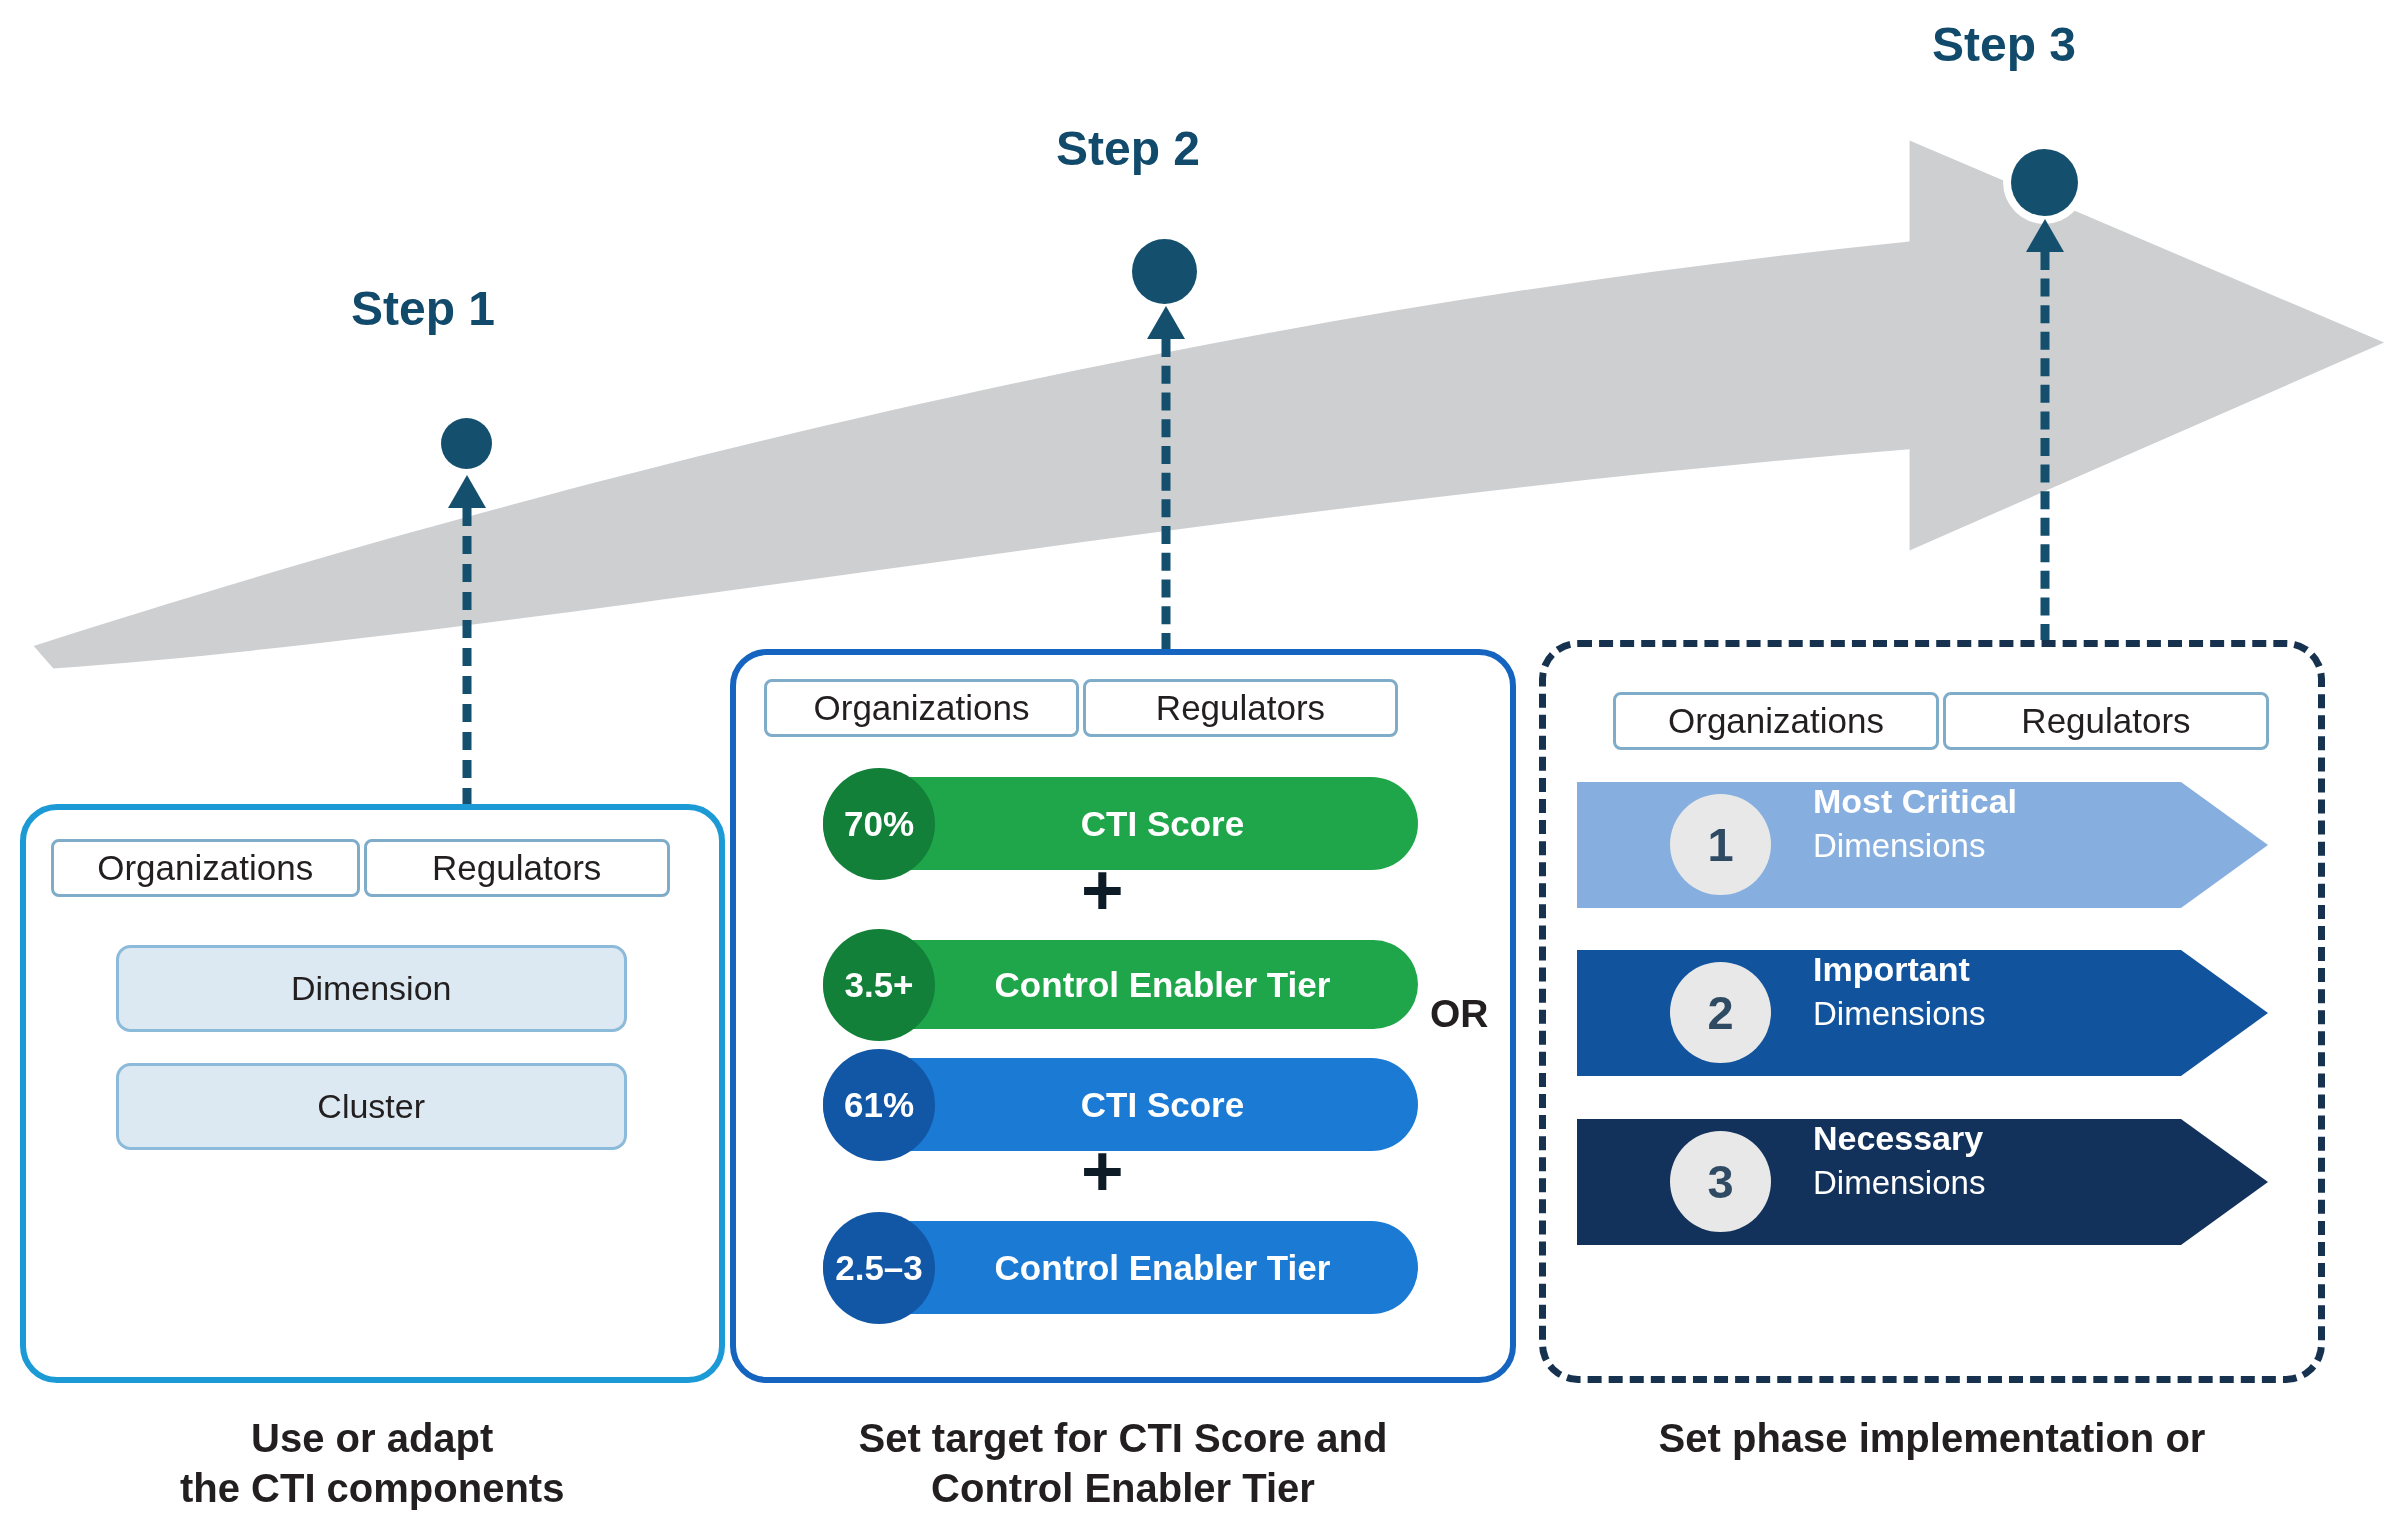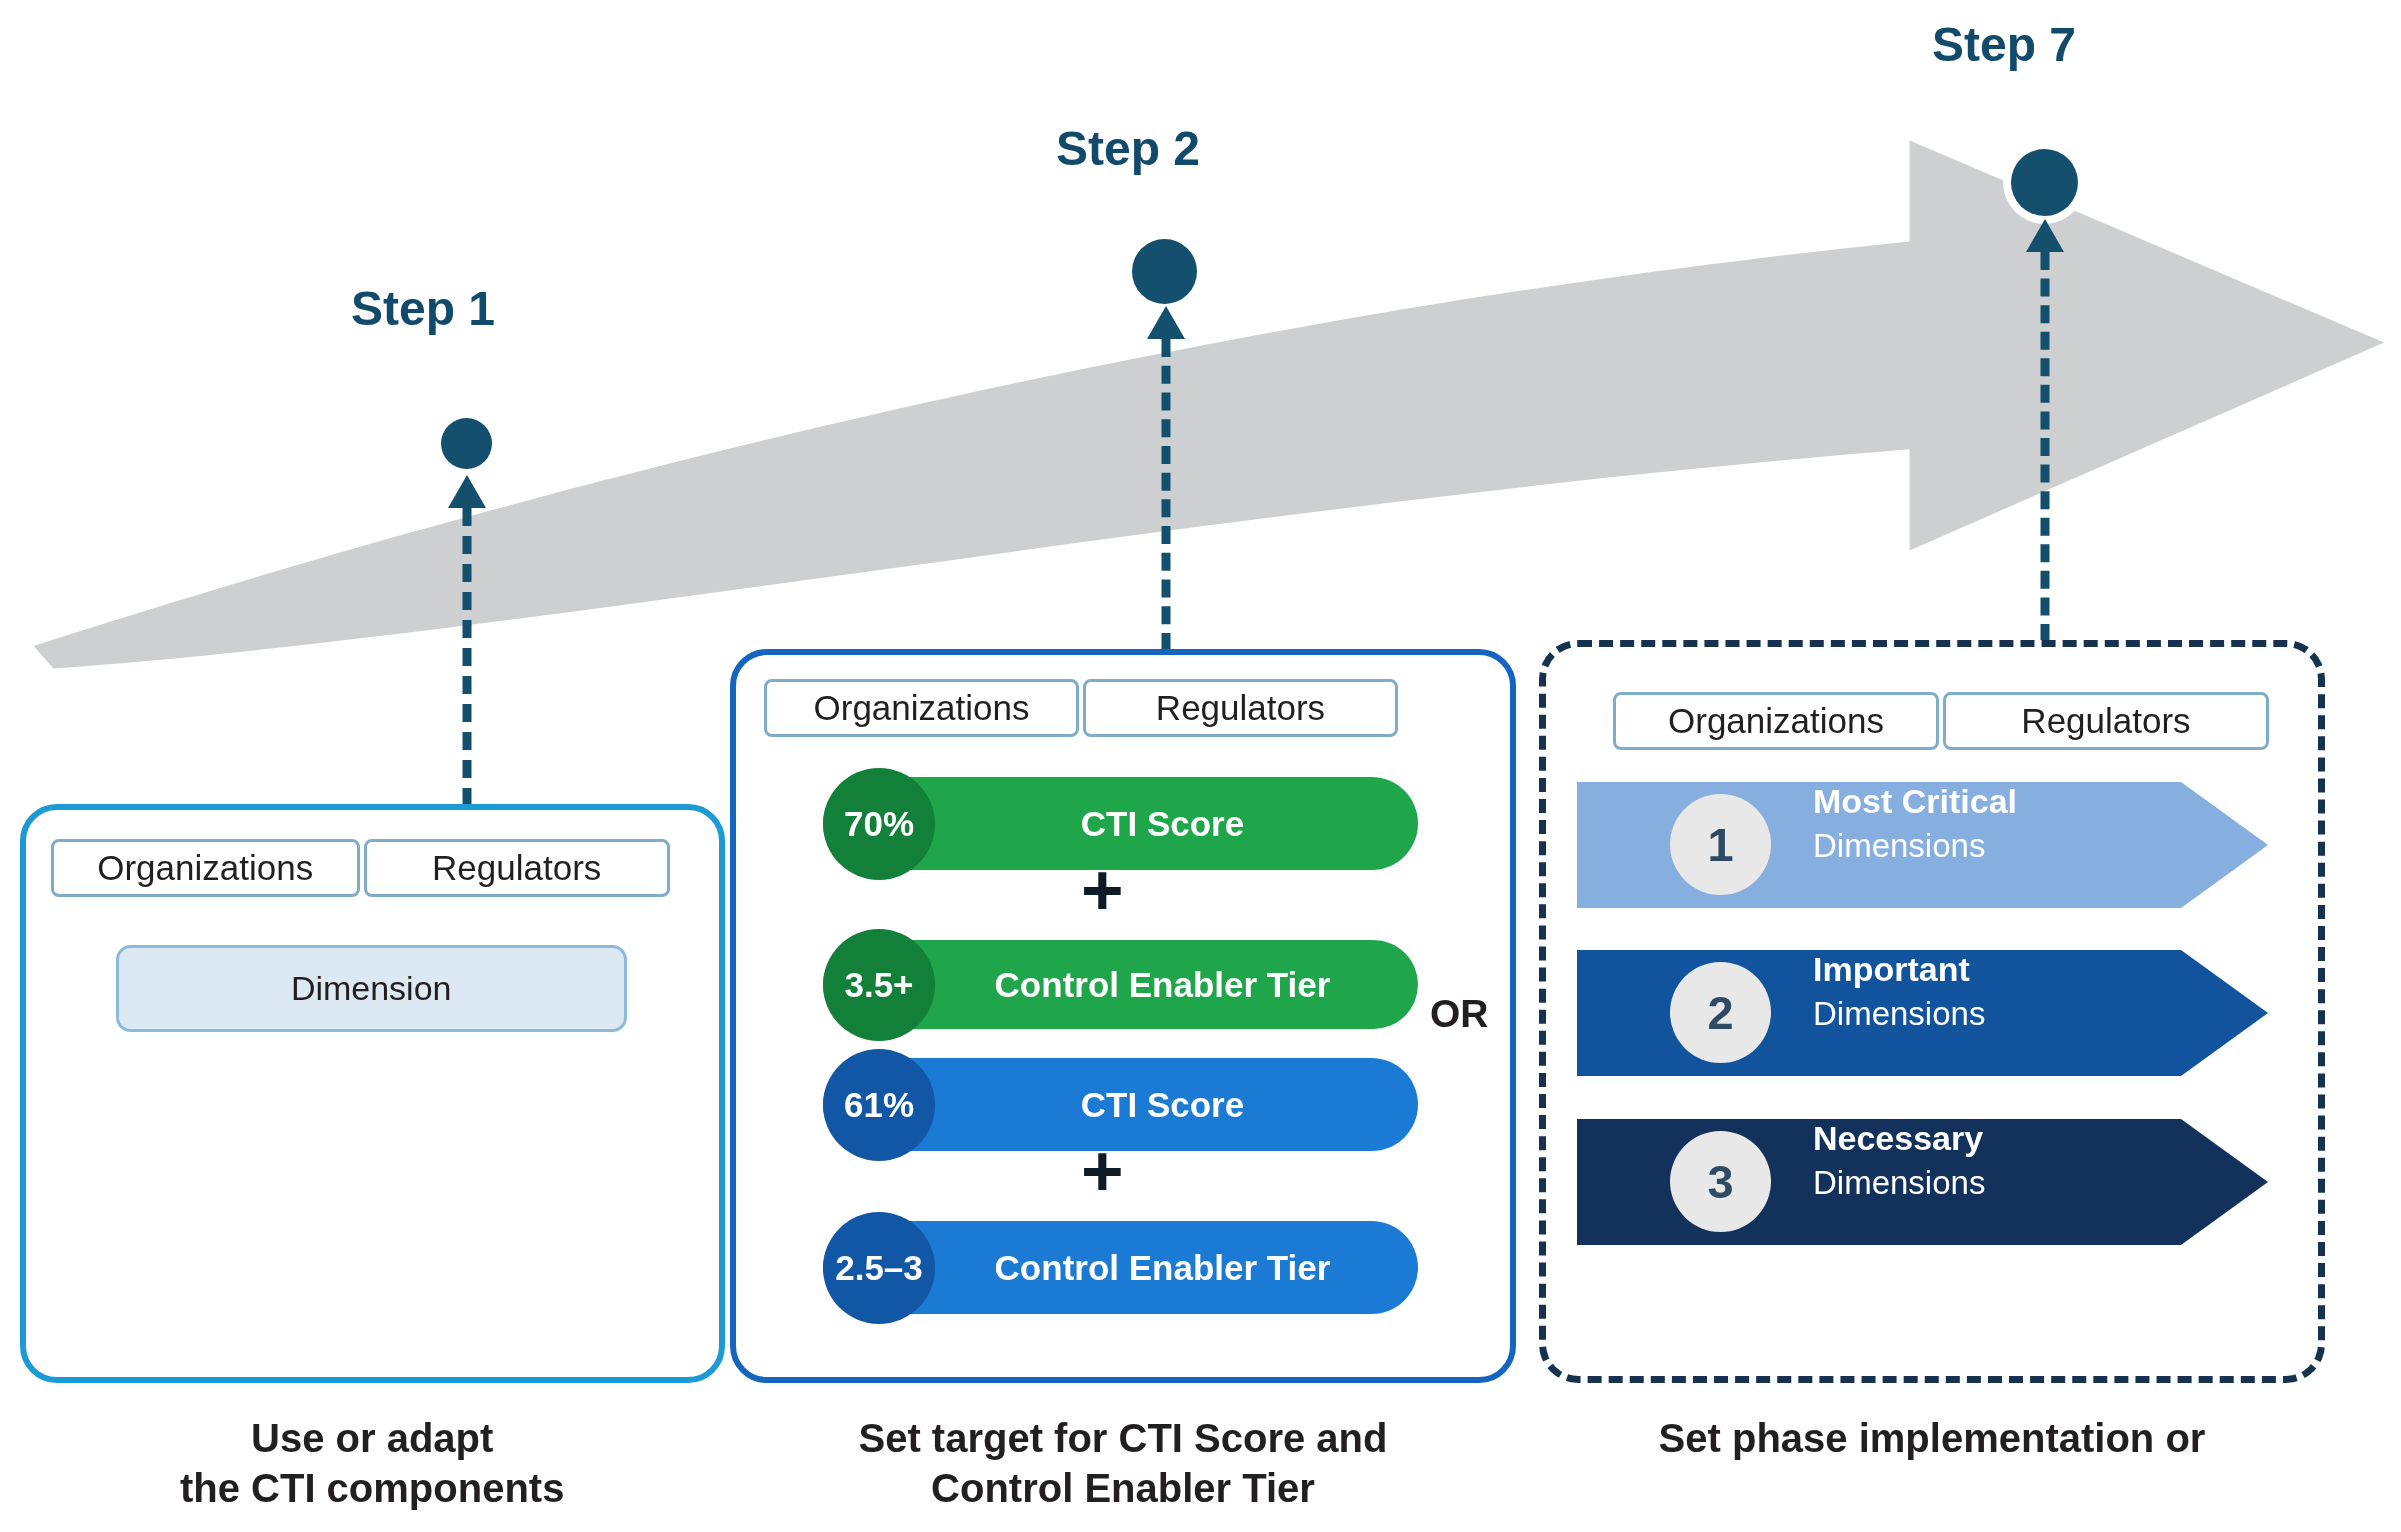--- a/index.html
+++ b/index.html
@@ -145,21 +145,21 @@
              C 900 880, 2100 560, 3400 430
              L 3400 250
              L 4245 610
              L 3400 980
              L 3400 800
              C 2150 900, 950 1130, 95 1190 Z" fill="#cdcfd1"></path>
   </svg>
 
   <div class="step-label" style="left:351px;top:281px;">Step 1</div>
   <div class="step-label" style="left:1056px;top:121px;">Step 2</div>
-  <div class="step-label" style="left:1932px;top:17px;">Step 7</div>
+  <div class="step-label" style="left:1932px;top:17px;">Step 3</div>
 
   <div class="milestone-dot" style="left:441px;top:418px;width:51px;height:51px;"></div>
   <div class="milestone-dot" style="left:1132px;top:239px;width:65px;height:65px;"></div>
   <div class="milestone-dot" style="left:2011px;top:149px;width:67px;height:67px;"></div>
 
   <div class="connector" style="left:427px;top:475px;width:79px;height:337px;">
     <div class="head" style="top:0;"></div>
     <div class="stem" style="top:33px;height:298px;"></div>
   </div>
   <div class="connector" style="left:1126px;top:306px;width:79px;height:351px;">
@@ -172,20 +172,21 @@
   </div>
 
   <div class="panel p1" style="left:19.7px;top:804px;width:705px;height:579px;">
 
     <div class="actors" style="left:25px;top:29px;">
       <div class="chip" style="width:309px;">Organizations</div>
       <div class="chip" style="width:306px;">Regulators</div>
     </div>
 
     <div class="comp" style="left:90px;top:135px;width:511px;height:87px;">Dimension</div>
+    <div class="comp" style="left:90px;top:253px;width:511px;height:87px;">Cluster</div>
   </div>
 
   <div class="caption" style="left:19.7px;top:1413px;width:705px;">
     <div>Use or adapt</div>
     <div>the CTI components</div>
   </div>
 
   <div class="panel p2" style="left:730px;top:649px;width:786px;height:734px;">
 
     <div class="actors" style="left:28px;top:23.6px;">

